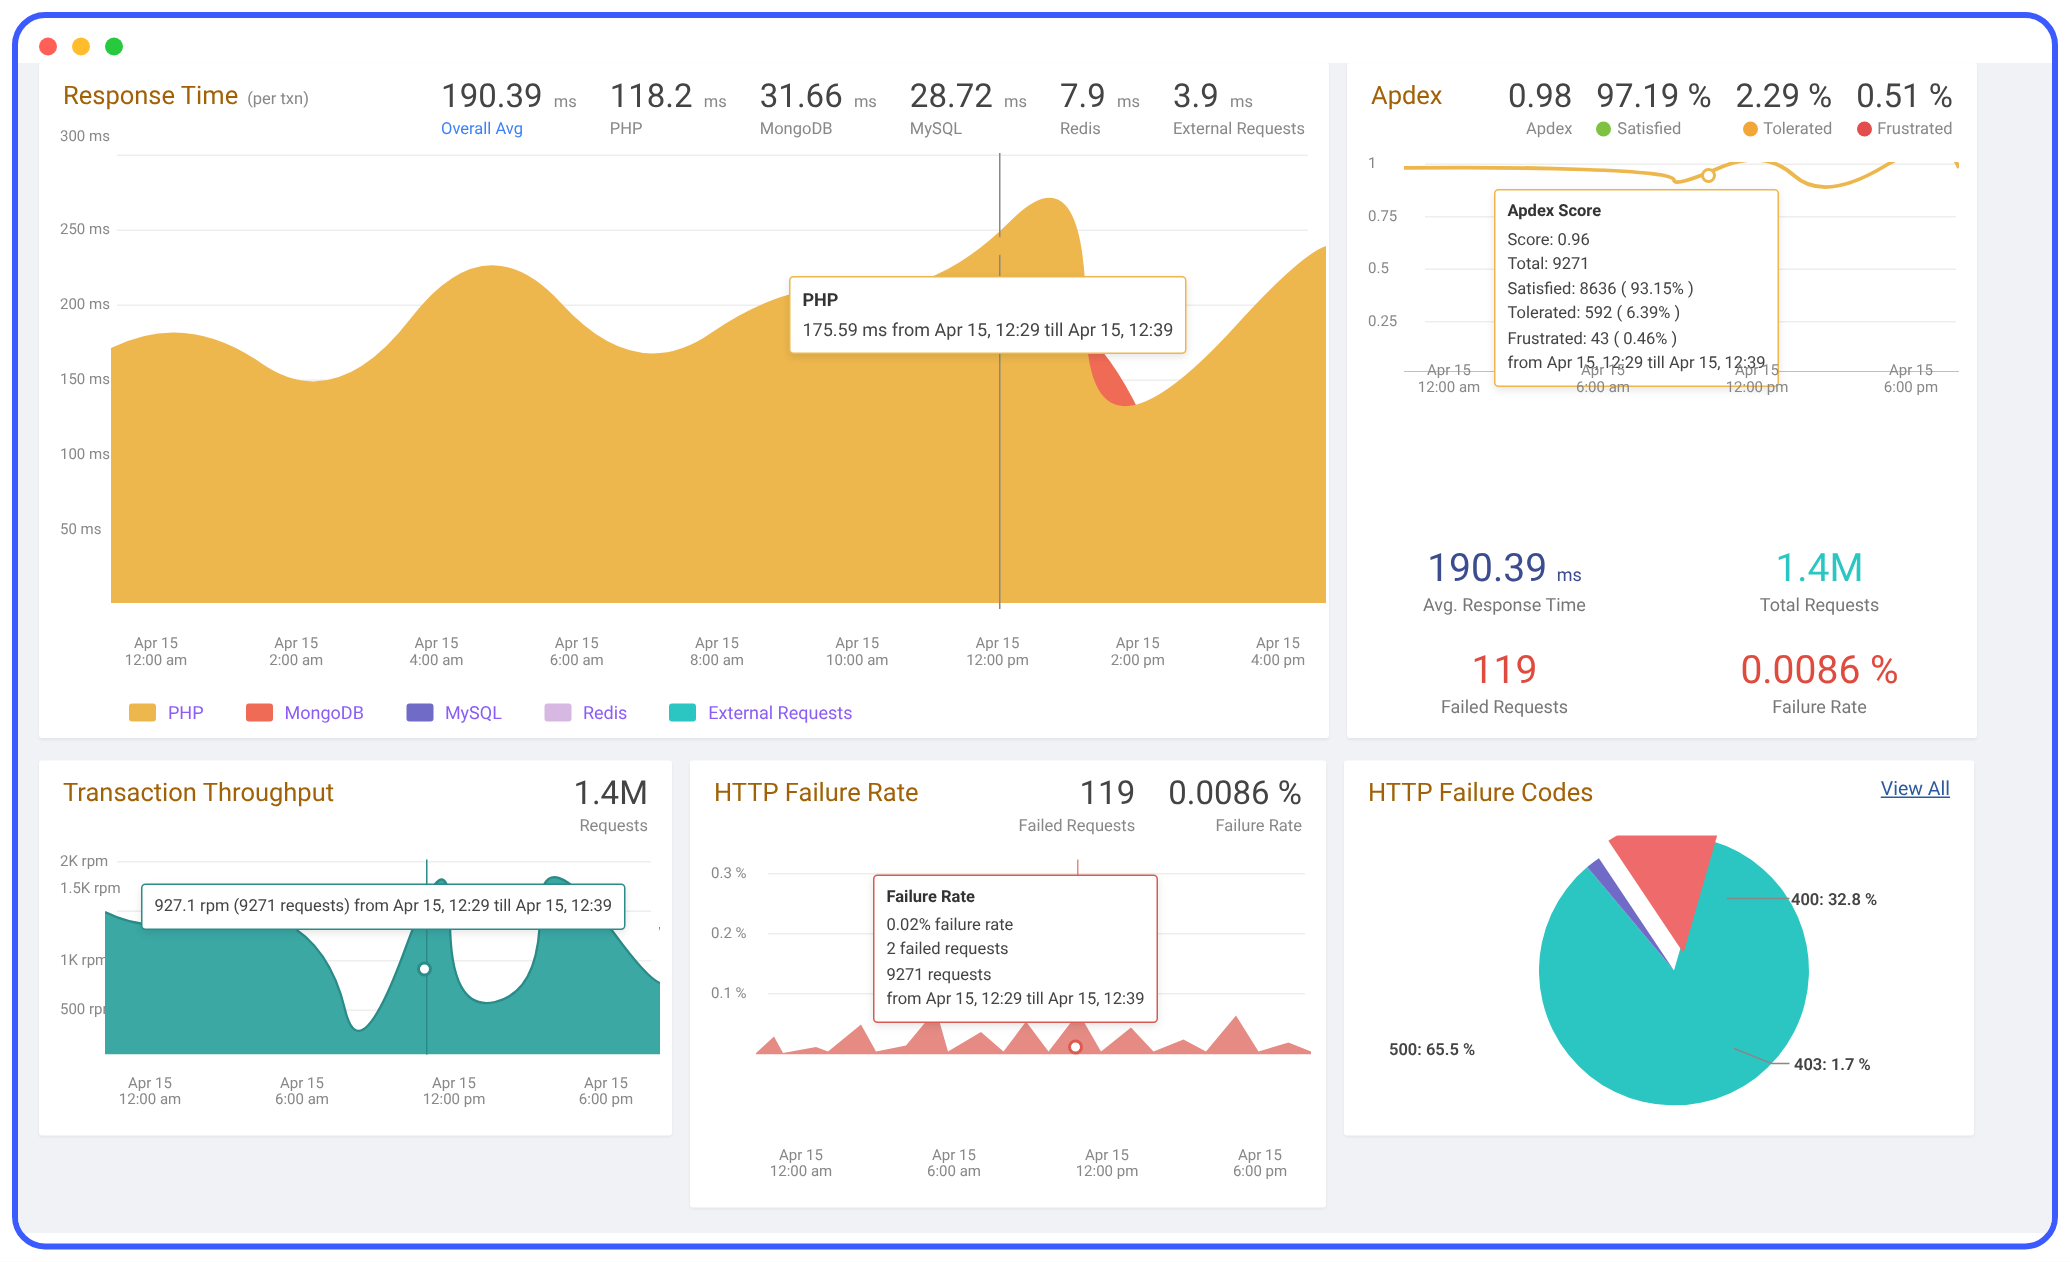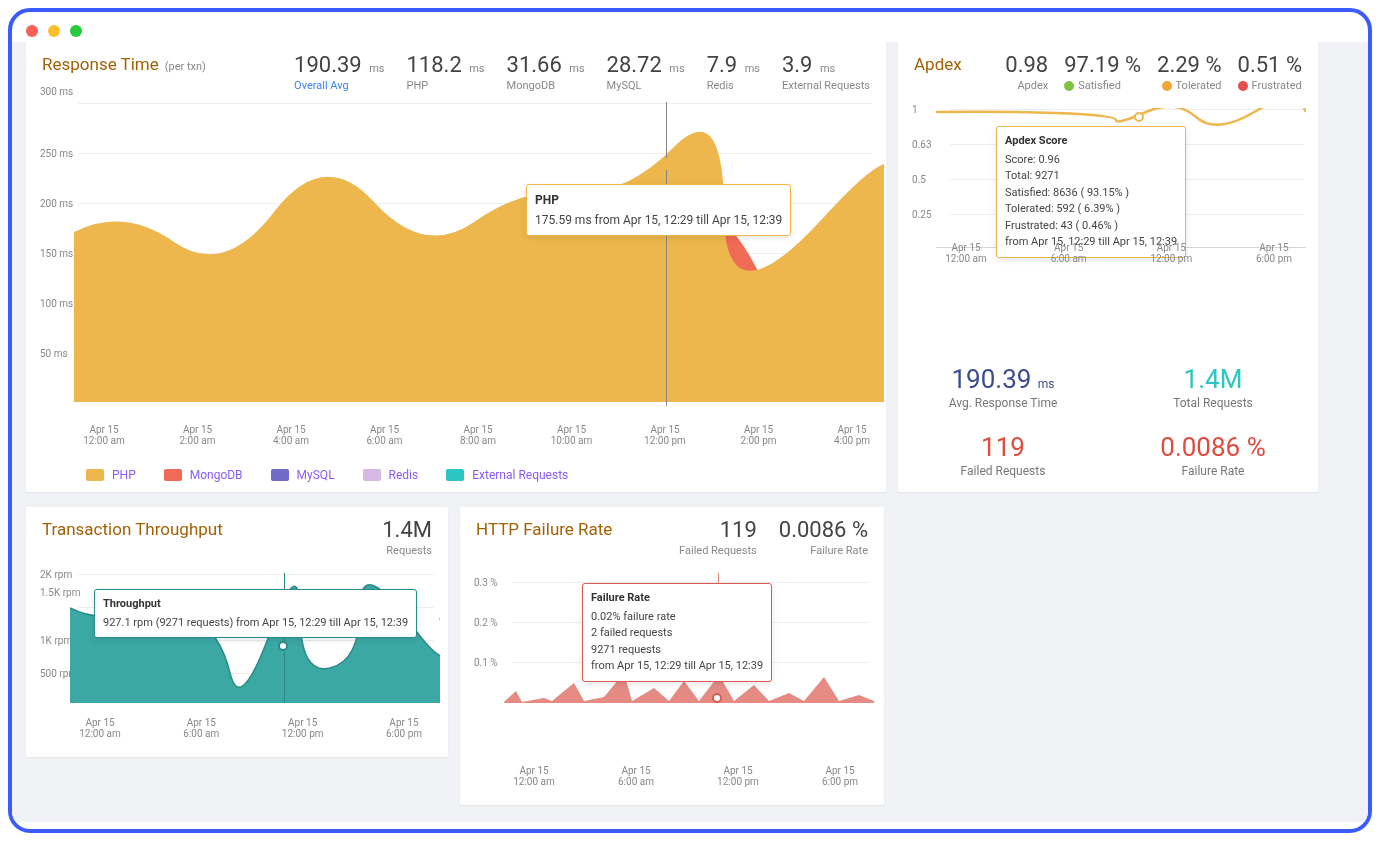--- a/index.html
+++ b/index.html
@@ -145,21 +145,21 @@
   </div>
           <div class="stat" style="text-align:left">
     <div class="v">0.51 %</div>
     <div class="l "><span class="swatch" style="background:#e34d4d"></span>Frustrated</div>
   </div>
         </div>
 
       <div id="ap-yaxis">
           <div class="axis-y" style="top:62px">1</div>
           <div class="gridline" style="top:67px"></div>
-          <div class="axis-y" style="top:97px">0.63</div>
+          <div class="axis-y" style="top:97px">0.75</div>
           <div class="gridline" style="top:102px"></div>
           <div class="axis-y" style="top:132px">0.5</div>
           <div class="gridline" style="top:137px"></div>
           <div class="axis-y" style="top:167px">0.25</div>
           <div class="gridline" style="top:172px"></div>
         </div>
 
       <svg width="370" height="140" viewBox="0 0 370 140" style="position:absolute;left:38px;top:66px">
         <line x1="0" y1="140" x2="370" y2="140" stroke="#aaa"></line>
         <path d="M0 4 Q60 3 120 5 T180 12 T210 4 T260 9 T320 3 T370 4" stroke="#edb74d" stroke-width="2.5" fill="none"></path>
@@ -224,21 +224,20 @@
           <div class="axis-y" style="top:161px">500 rpm</div>
           <div class="gridline" style="top:166px"></div>
         </div>
       <svg width="370" height="130" viewBox="0 0 370 130" style="position:absolute;left:44px;top:66px">
         <path fill="#3ba8a4" d="M0 35 Q30 50 60 38 T120 42 T160 100 T200 60 T230 40 T260 95 T290 35 T340 50 T370 45 L370 130 L0 130 Z"></path>
         <path stroke="#2b8b88" stroke-width="1.5" fill="none" d="M0 35 Q30 50 60 38 T120 42 T160 100 T200 60 T230 40 T260 95 T290 35 T340 50 T370 45"></path>
       </svg>
       <div class="vmark" style="left:258px;top:66px;height:130px;border-color:#2b8b88"></div>
       <div class="dotmark" style="left:252px;top:134px;border-color:#2b8b88;width:10px;height:10px"></div>
       <div class="tooltip" style="left:68px;top:82px;border-color:#2b8b88;font-size:11px">
-        <b>Throughput</b>
         <span>927.1 rpm (9271 requests) from Apr 15, 12:29 till Apr 15, 12:39</span>
       </div>
       <div class="axis-x" id="tp-xaxis" style="bottom:18px;left:44px;right:14px">
           <div>Apr 15<br>12:00 am</div>
           <div>Apr 15<br>6:00 am</div>
           <div>Apr 15<br>12:00 pm</div>
           <div>Apr 15<br>6:00 pm</div>
         </div>
     </div>
 
@@ -278,15 +277,38 @@
           </div>
       </div>
       <div class="axis-x" id="fr-xaxis" style="bottom:18px;left:44px;right:14px">
           <div>Apr 15<br>12:00 am</div>
           <div>Apr 15<br>6:00 am</div>
           <div>Apr 15<br>12:00 pm</div>
           <div>Apr 15<br>6:00 pm</div>
         </div>
     </div>
 
+    <div class="card codes">
+      <span class="title">HTTP Failure Codes</span>
+      <a href="#" class="viewall">View All</a>
+
+      <svg width="180" height="180" viewBox="-1 -1 2 2" style="position:absolute;left:130px;top:50px">
+
+        <path fill="#2bc6c2" d="M 0 0 L 0.276 -0.961 A 1 1 0 1 1 -0.643 -0.766 Z"></path>
+
+        <path fill="#6f6bc7" d="M 0 0 L -0.643 -0.766 A 1 1 0 0 1 -0.556 -0.831 Z"></path>
+
+        <g transform="translate(0.07 -0.13)">
+          <path fill="#ef6b6b" d="M 0 0 L -0.556 -0.831 A 1 1 0 0 1 0.276 -0.961 Z"></path>
+        </g>
+      </svg>
+
+      <div style="position:absolute;left:298px;top:86px;font-size:11px;font-weight:600">400: 32.8 %</div>
+      <div style="position:absolute;left:300px;top:196px;font-size:11px;font-weight:600">403: 1.7 %</div>
+      <div style="position:absolute;left:30px;top:186px;font-size:11px;font-weight:600">500: 65.5 %</div>
+      <svg style="position:absolute;left:255px;top:70px" width="60" height="140">
+        <polyline points="0,22 30,22 42,22" fill="none" stroke="#888" stroke-width="1"></polyline>
+        <polyline points="5,122 30,132 42,132" fill="none" stroke="#888" stroke-width="1"></polyline>
+      </svg>
+    </div>
 
   </div>
 </div>
 
 </body></html>

